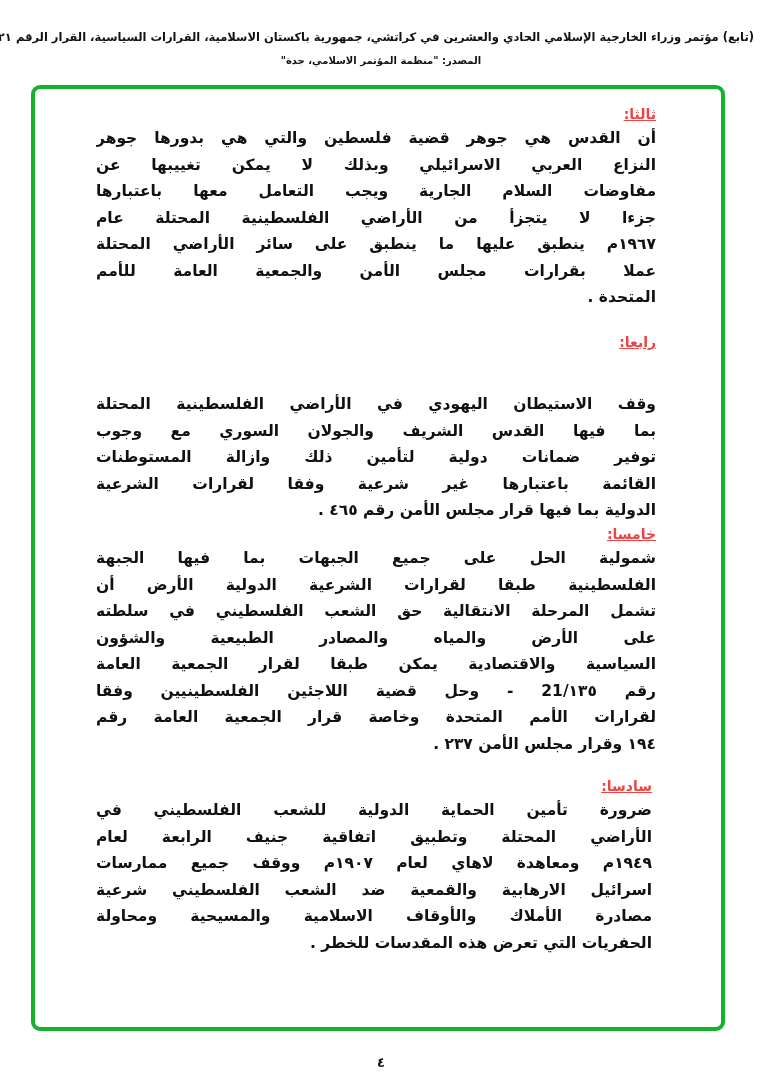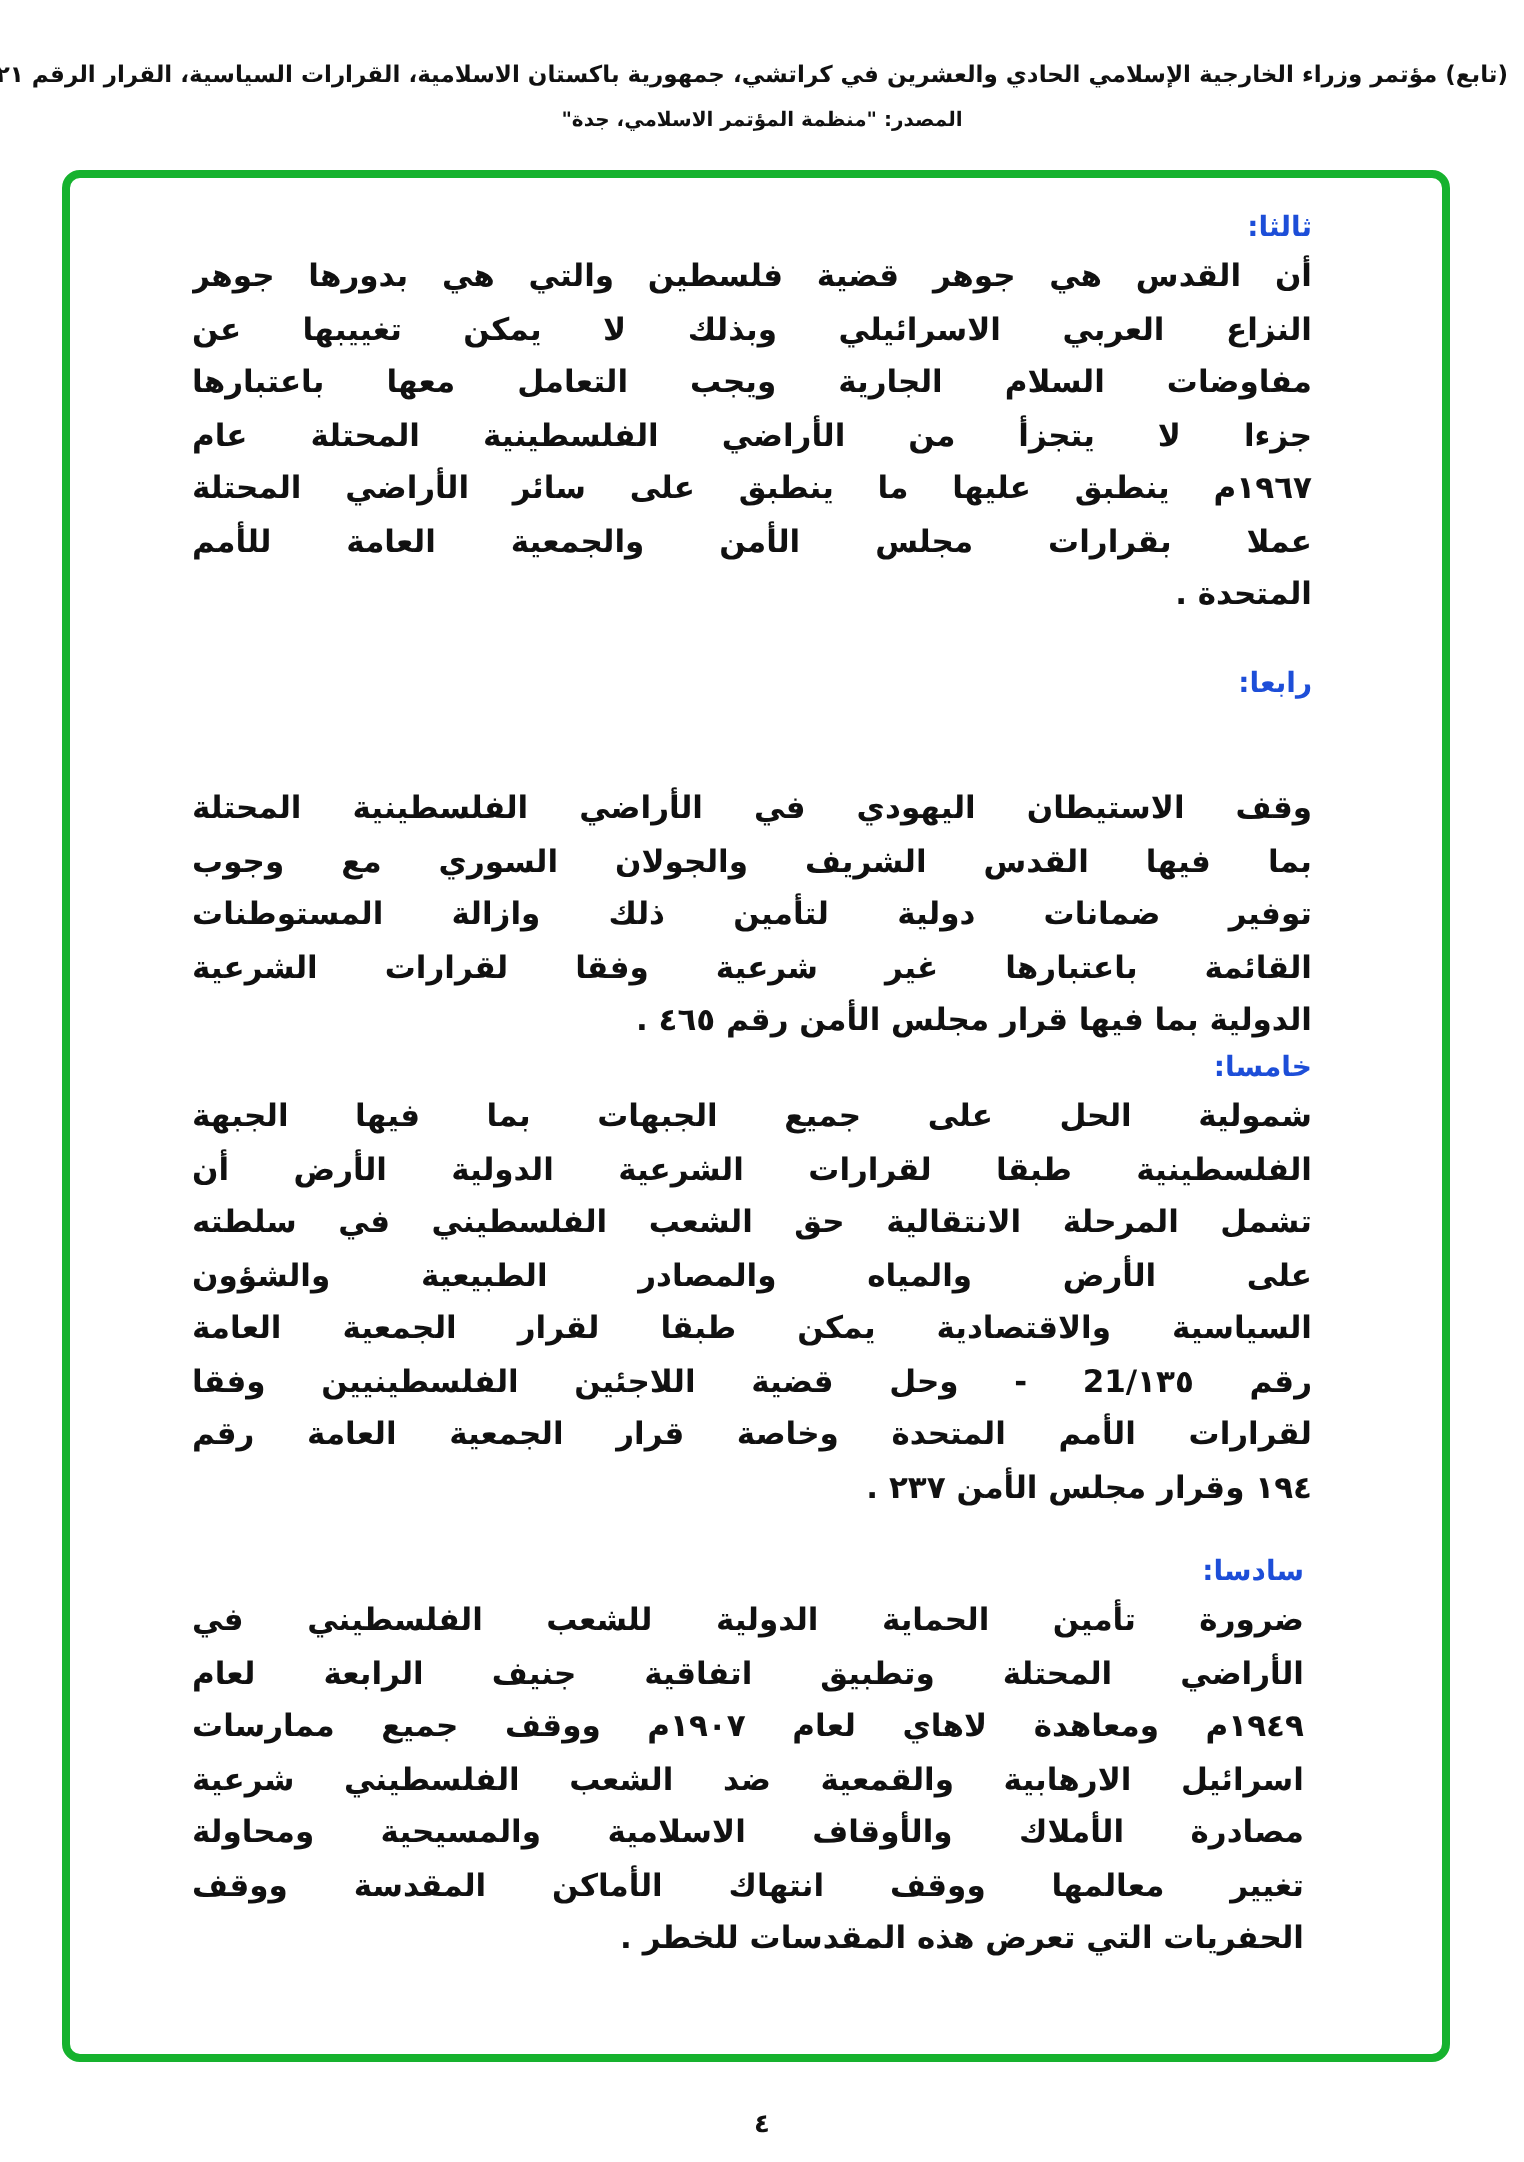--- a/index.html
+++ b/index.html
@@ -7,22 +7,22 @@
            font-family: "DejaVu Sans", sans-serif; color: #111; }
     .header-title { position: absolute; top: 30px; left: 8px; right: 8px; text-align: center;
            direction: rtl; font-family: "DejaVu Sans", sans-serif; font-weight: bold; font-size: 11.5px; white-space: nowrap; }
     .header-source { position: absolute; top: 55px; left: 0; right: 0; text-align: center;
            direction: rtl; font-weight: bold; font-size: 10px; }
     .frame { position: absolute; left: 31px; top: 85px; width: 694px; height: 946px;
            border: 4px solid #16b22e; border-radius: 9px; box-sizing: border-box; }
     .content { position: absolute; left: 96px; top: 103px; width: 560px; direction: rtl;
            font-family: "DejaVu Sans", sans-serif; font-weight: bold; font-size: 15.5px; }
     .section { margin: 0; }
-    .section-heading { display: block; font-size: 14px;
-           font-weight: bold; margin-left: -10px; height: 22px; line-height: 22px; color: #1d4ed8; }
+    .section-heading { display: block; text-decoration: underline; font-size: 14px;
+           font-weight: bold; margin-left: -10px; height: 22px; line-height: 22px; color: #ef4444; }
     .line { display: block; height: 26.5px; line-height: 26.5px; text-align: justify;
            text-align-last: justify; white-space: nowrap; overflow: hidden; letter-spacing: 0.3px; }
     .line.last { text-align-last: right; }
     .sec-1 { position: absolute; top: 0; right: 0; left: 0; }
     .sec-2 { position: absolute; top: 228px; right: 0; left: 0; }
     .sec-3 { position: absolute; top: 420px; right: 0; left: 0; }
     .sec-4 { position: absolute; top: 672px; right: 4px; left: 0; }
     .sec-2 .section-heading { margin-bottom: 38px; }
     .page-number { position: absolute; top: 1055px; left: 0; right: 0; text-align: center;
            font-weight: bold; font-size: 13px; }
@@ -68,18 +68,17 @@
     <span class="line last">١٩٤ وقرار مجلس الأمن ٢٣٧ .</span>
   </div>
 
   <div class="section sec-4">
     <span class="section-heading">سادسا:</span>
     <span class="line">ضرورة تأمين الحماية الدولية للشعب الفلسطيني في</span>
     <span class="line">الأراضي المحتلة وتطبيق اتفاقية جنيف الرابعة لعام</span>
     <span class="line">١٩٤٩م ومعاهدة لاهاي لعام ١٩٠٧م ووقف جميع ممارسات</span>
     <span class="line">اسرائيل الارهابية والقمعية ضد الشعب الفلسطيني شرعية</span>
     <span class="line">مصادرة الأملاك والأوقاف الاسلامية والمسيحية ومحاولة</span>
-    <span class="line">تغيير معالمها ووقف انتهاك الأماكن المقدسة ووقف</span>
     <span class="line last">الحفريات التي تعرض هذه المقدسات للخطر .</span>
   </div>
 </div>
 
 <div class="page-number">٤</div>
 
 </body></html>

